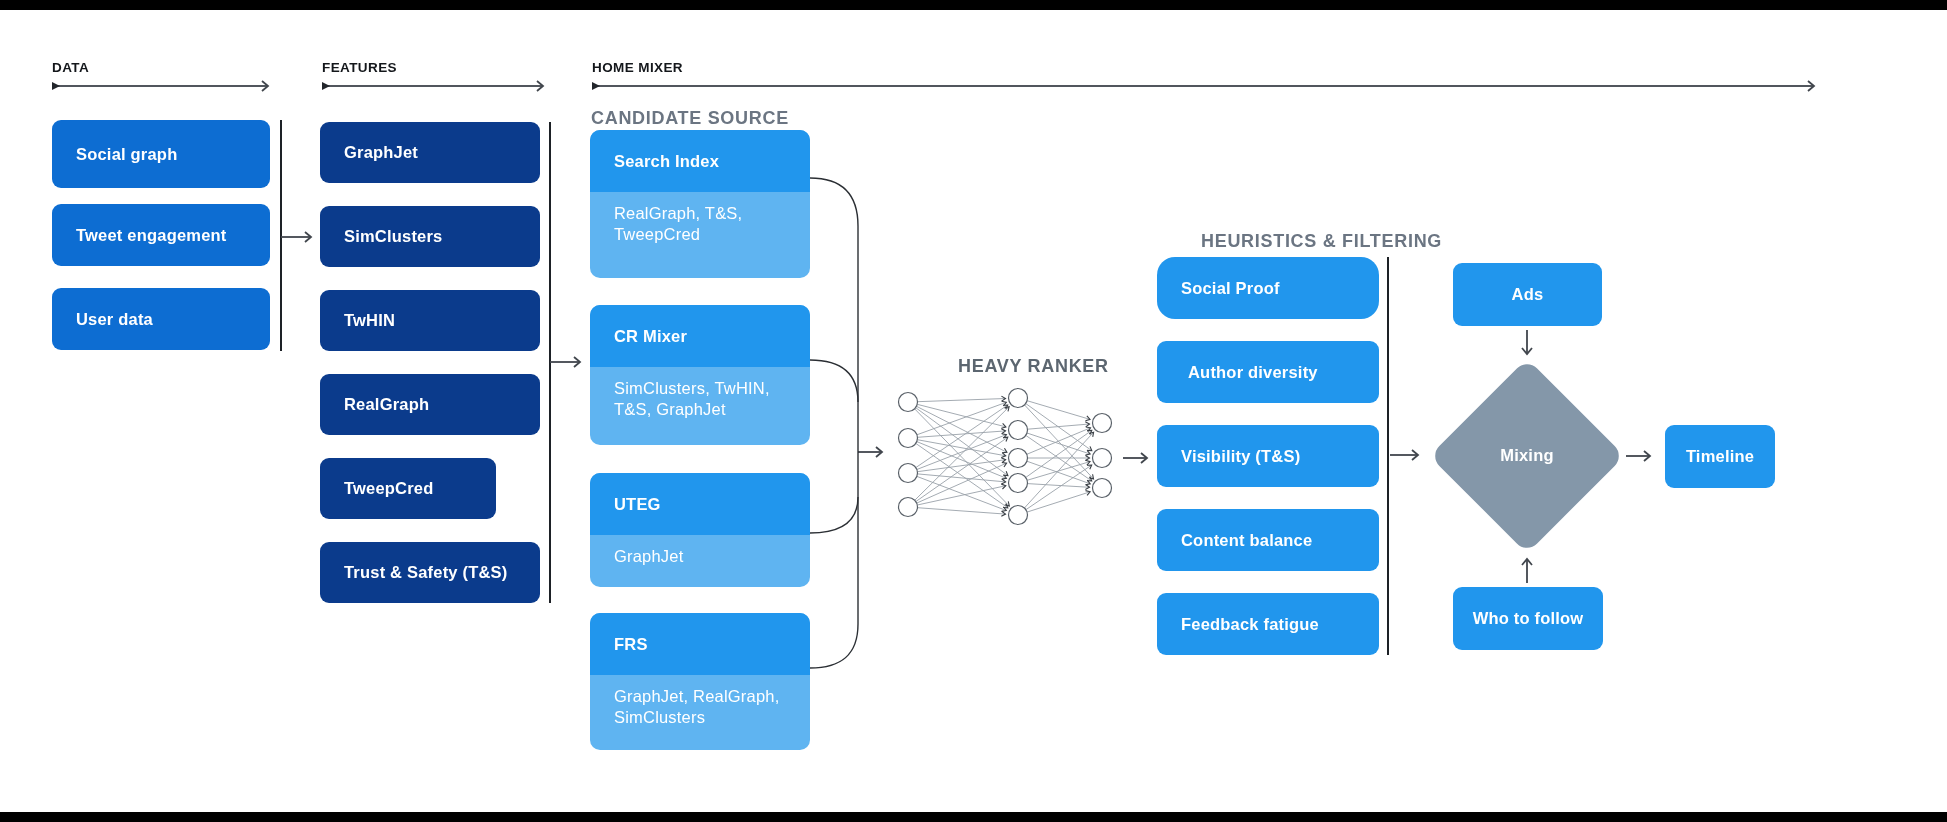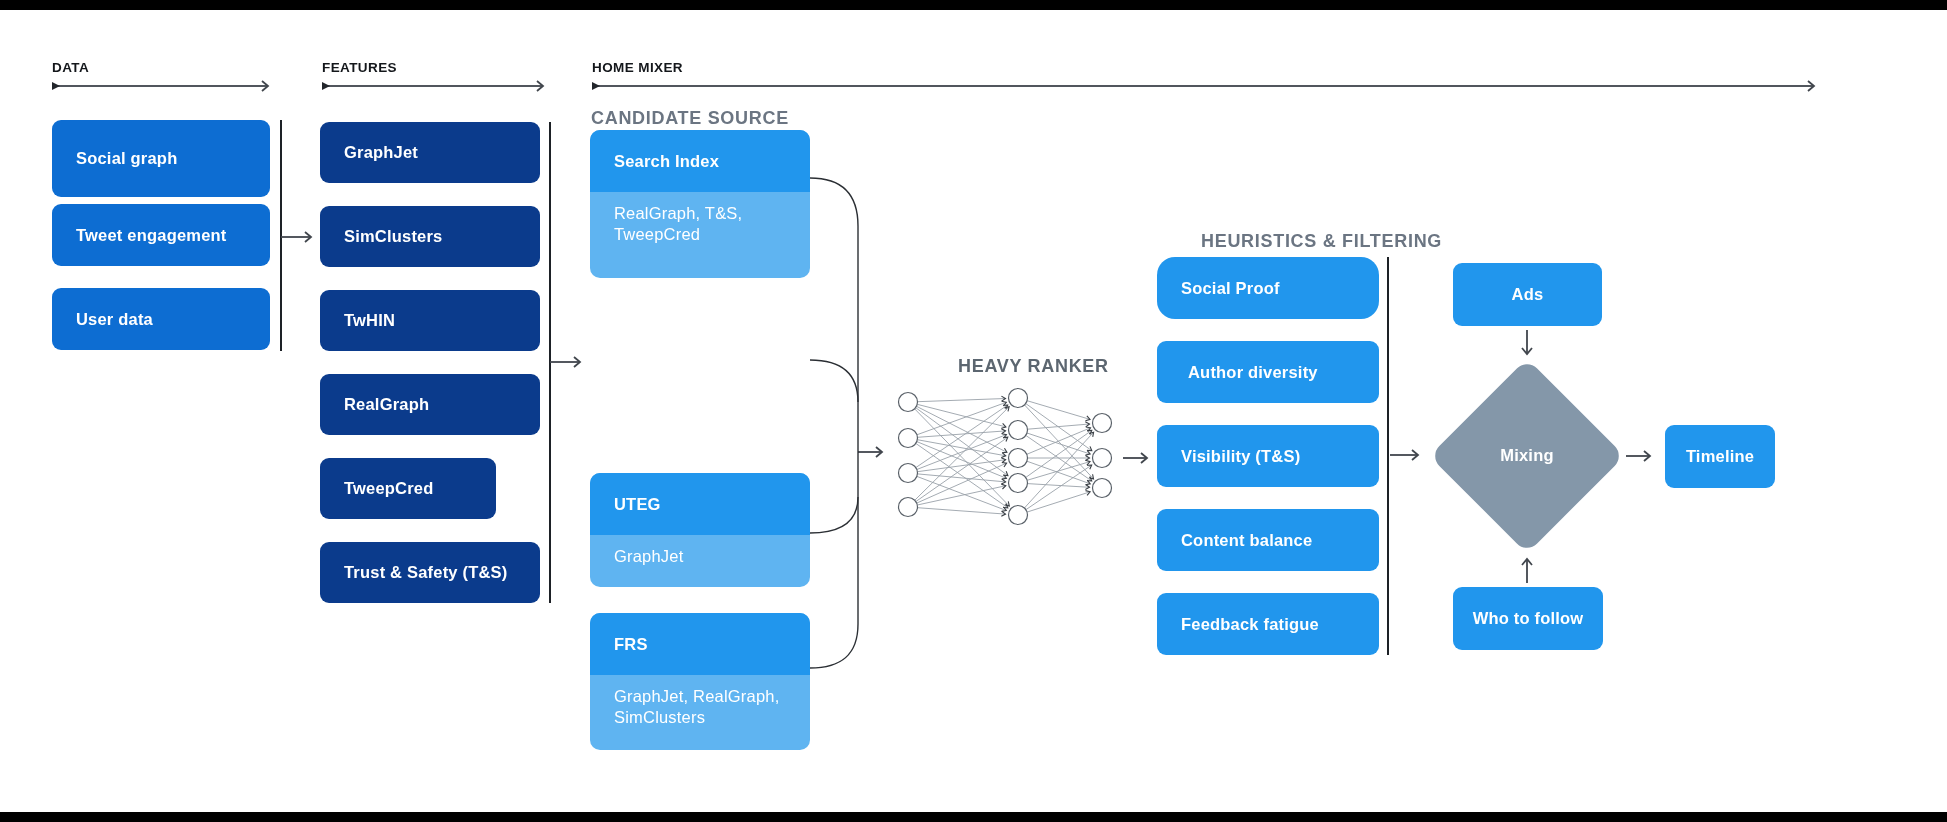--- a/index.html
+++ b/index.html
@@ -129,34 +129,38 @@
       </g>
   </svg>
 
   <div class="sec-label" style="left:52px;top:60px;">DATA</div>
   <div class="sec-label" style="left:322px;top:60px;">FEATURES</div>
   <div class="sec-label" style="left:592px;top:60px;">HOME MIXER</div>
   <div class="sub-label" style="left:591px;top:108px;">CANDIDATE SOURCE</div>
   <div class="sub-label" style="left:958px;top:356px;color:#5c6670;">HEAVY RANKER</div>
   <div class="sub-label" style="left:1157px;top:231px;padding-left:44px;">HEURISTICS &amp; FILTERING</div>
 
-  <div class="box blue" style="left:52px;top:120px;width:218px;height:77px;">Social graph</div>
+  <div class="box blue" style="left:52px;top:120px;width:218px;height:68px;">Social graph</div>
   <div class="box blue" style="left:52px;top:204px;width:218px;height:62px;">Tweet engagement</div>
   <div class="box blue" style="left:52px;top:288px;width:218px;height:62px;">User data</div>
 
   <div class="box navy" style="left:320px;top:122px;width:220px;height:61px;">GraphJet</div>
   <div class="box navy" style="left:320px;top:206px;width:220px;height:61px;">SimClusters</div>
   <div class="box navy" style="left:320px;top:290px;width:220px;height:61px;">TwHIN</div>
   <div class="box navy" style="left:320px;top:374px;width:220px;height:61px;">RealGraph</div>
   <div class="box navy" style="left:320px;top:458px;width:176px;height:61px;">TweepCred</div>
   <div class="box navy" style="left:320px;top:542px;width:220px;height:61px;">Trust &amp; Safety (T&amp;S)</div>
 
   <div class="card" style="left:590px;top:130px;width:220px;height:148px;">
     <div class="card-head">Search Index</div>
     <div class="card-sub">RealGraph, T&amp;S, TweepCred</div>
+  </div>
+  <div class="card" style="left:590px;top:305px;width:220px;height:140px;">
+    <div class="card-head">CR Mixer</div>
+    <div class="card-sub">SimClusters, TwHIN, T&amp;S, GraphJet</div>
   </div>
   <div class="card" style="left:590px;top:473px;width:220px;height:114px;">
     <div class="card-head">UTEG</div>
     <div class="card-sub">GraphJet</div>
   </div>
   <div class="card" style="left:590px;top:613px;width:220px;height:137px;">
     <div class="card-head">FRS</div>
     <div class="card-sub">GraphJet, RealGraph, SimClusters</div>
   </div>
 

